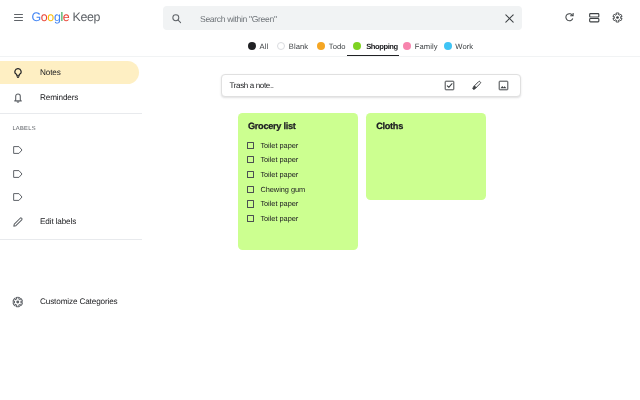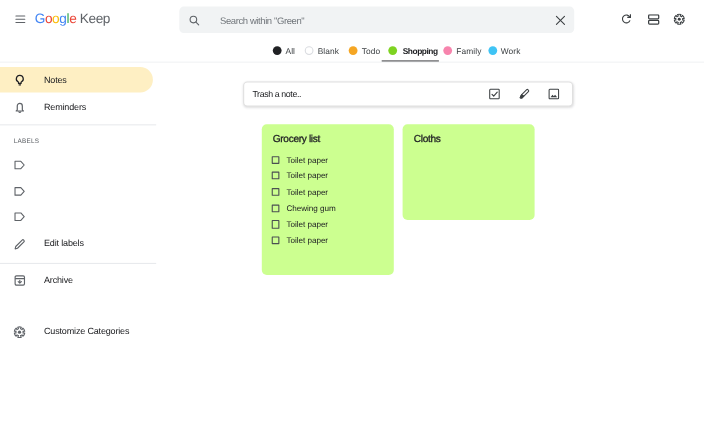--- a/index.html
+++ b/index.html
@@ -49,21 +49,21 @@
   .composer .ph{position:absolute;left:8px;top:0;height:21px;display:flex;align-items:center;font-size:8px;line-height:9px;color:#202124;letter-spacing:-0.35px;}
   .cbtn{position:absolute;cursor:pointer;line-height:0;font-size:0;}
 
   
   .note{position:absolute;border-radius:4.5px;}
 
   .nlist{position:absolute;left:9px;top:28px;right:6px;}
   .nrow{position:relative;display:flex;align-items:flex-start;margin-bottom:5.3px;}
   .ncb{width:5.2px;height:5.2px;border:0.8px solid #4b4f52;border-radius:0.6px;flex:none;margin-top:1.0px;}
   .ntxt{color:#202124;font-size:7.4px;line-height:9.4px;margin-left:6.2px;letter-spacing:-0.03px;}
-  .note .ntitle{position:absolute;font-weight:400;color:#202124;font-size:9.2px;letter-spacing:-0.3px;-webkit-text-stroke:0.25px #202124;}
+  .note .ntitle{position:absolute;font-weight:700;color:#202124;font-size:9.2px;letter-spacing:-0.3px;-webkit-text-stroke:0.25px #202124;}
 
 </style>
 </head>
 <body>
 
 <div class="app">
 
   <div class="header">
     <div class="hamburger">
       <i></i>
@@ -242,30 +242,20 @@
     </div>
     <div class="sitem" style="top:210px">
       <span class="sico">
         <svg width="12" height="12" viewBox="0 0 24 24" fill="none" stroke="#5f6368" stroke-width="2.1" stroke-linejoin="round">
             <path d="M3.6 20.4 L4.6 16.2 L16.3 4.5 a2.0 2.0 0 0 1 2.8 0 l.4 .4 a2.0 2.0 0 0 1 0 2.8 L7.8 19.4 Z"></path>
           </svg>
       </span>
       <span class="stxt">Edit labels</span>
     </div>
     <div class="sep" style="top:238.5px"></div>
-    <div class="sitem" style="top:243.5px">
-      <span class="sico">
-        <svg width="12" height="12" viewBox="0 0 24 24" fill="none" stroke="#5f6368" stroke-width="2.1">
-            <rect x="3.5" y="3.5" width="17" height="17" rx="2.4"></rect>
-            <path d="M3.5 8.6 H20.5" stroke-width="2.1"></path>
-            <path d="M12 11.7 v5.0 M9.1 14.1 l2.9 2.6 2.9-2.6" stroke-linecap="round" stroke-linejoin="round" stroke-width="2.1"></path>
-          </svg>
-      </span>
-      <span class="stxt">Archive</span>
-    </div>
     <div class="sitem" style="top:290.5px">
       <span class="sico">
         <svg width="11.5" height="11.5" viewBox="0 0 24 24" fill="none" stroke="#5f6368" stroke-width="2.1" stroke-linejoin="round">
             <path d="M 8.58 2.60 A 10.00 10.00 0 0 1 15.42 2.60 L 13.87 5.46 A 6.80 6.80 0 0 1 16.72 7.11 L 18.43 4.34 A 10.00 10.00 0 0 1 21.85 10.26 L 18.60 10.35 A 6.80 6.80 0 0 1 18.60 13.65 L 21.85 13.74 A 10.00 10.00 0 0 1 18.43 19.66 L 16.72 16.89 A 6.80 6.80 0 0 1 13.87 18.54 L 15.42 21.40 A 10.00 10.00 0 0 1 8.58 21.40 L 10.13 18.54 A 6.80 6.80 0 0 1 7.28 16.89 L 5.57 19.66 A 10.00 10.00 0 0 1 2.15 13.74 L 5.40 13.65 A 6.80 6.80 0 0 1 5.40 10.35 L 2.15 10.26 A 10.00 10.00 0 0 1 5.57 4.34 L 7.28 7.11 A 6.80 6.80 0 0 1 10.13 5.46 Z"></path>
             <circle cx="12" cy="12" r="3.1" fill="#5f6368" stroke="none"></circle>
           </svg>
       </span>
       <span class="stxt">Customize Categories</span>
     </div>
   </div>

